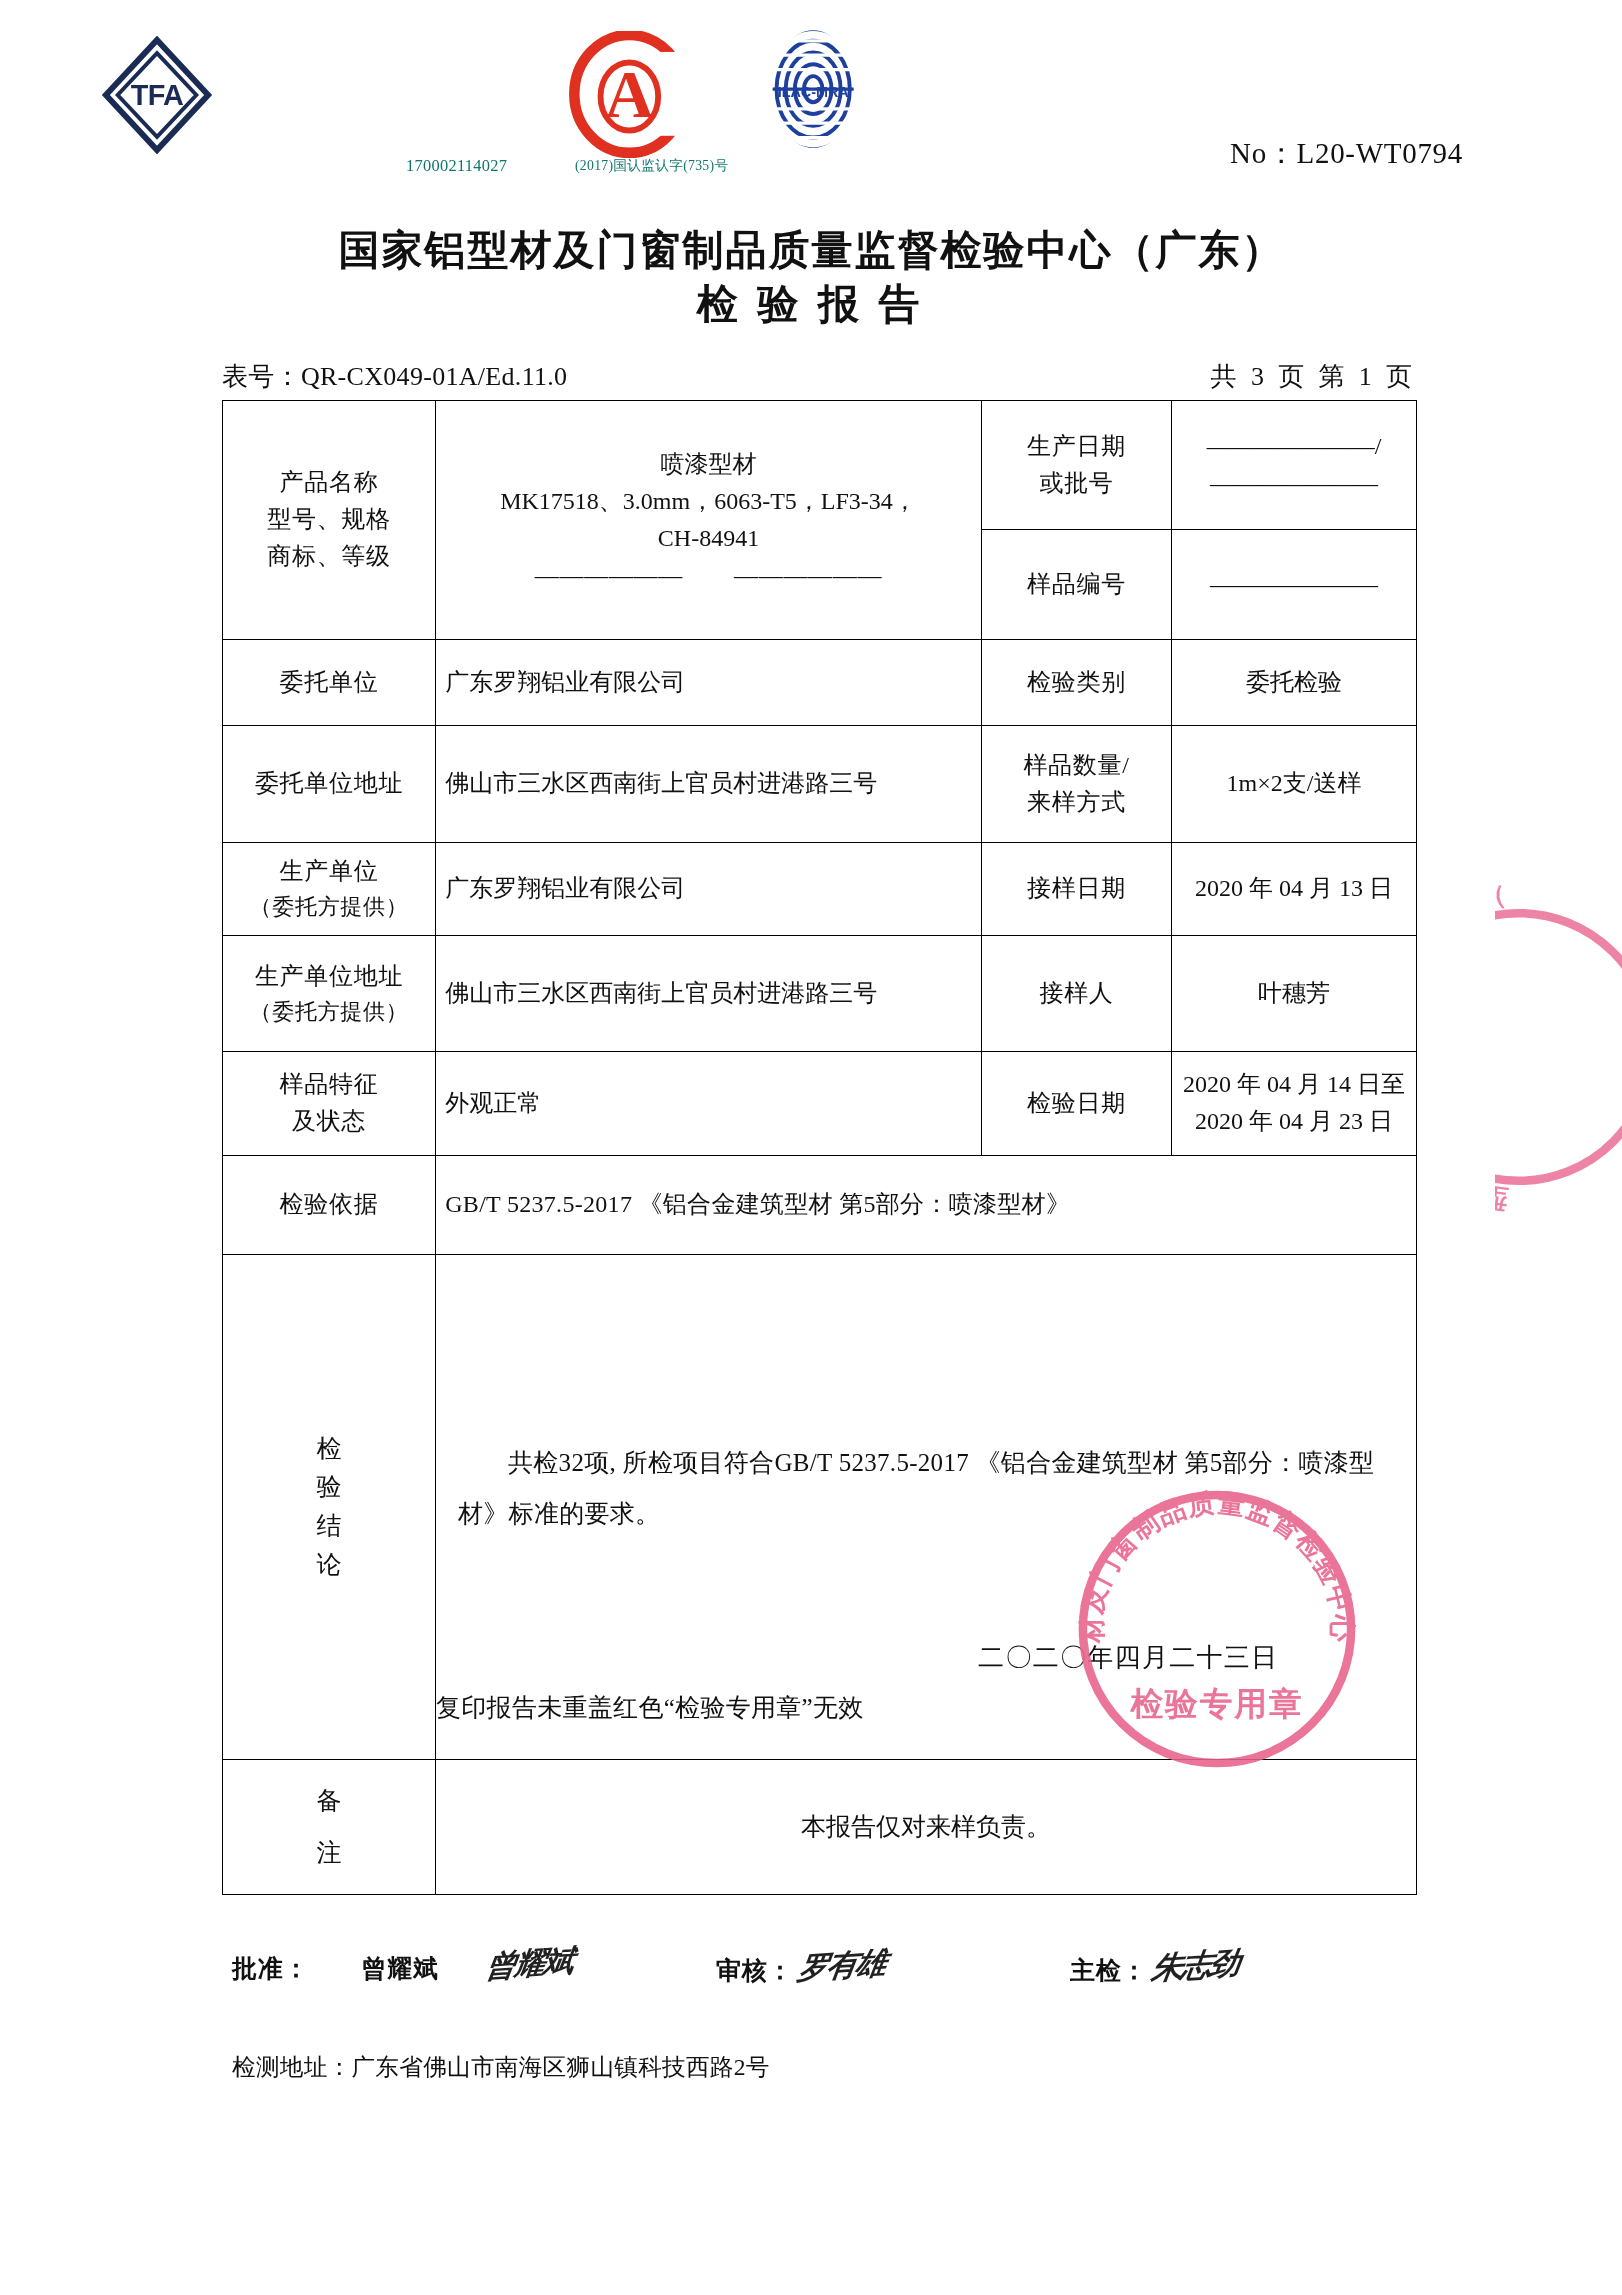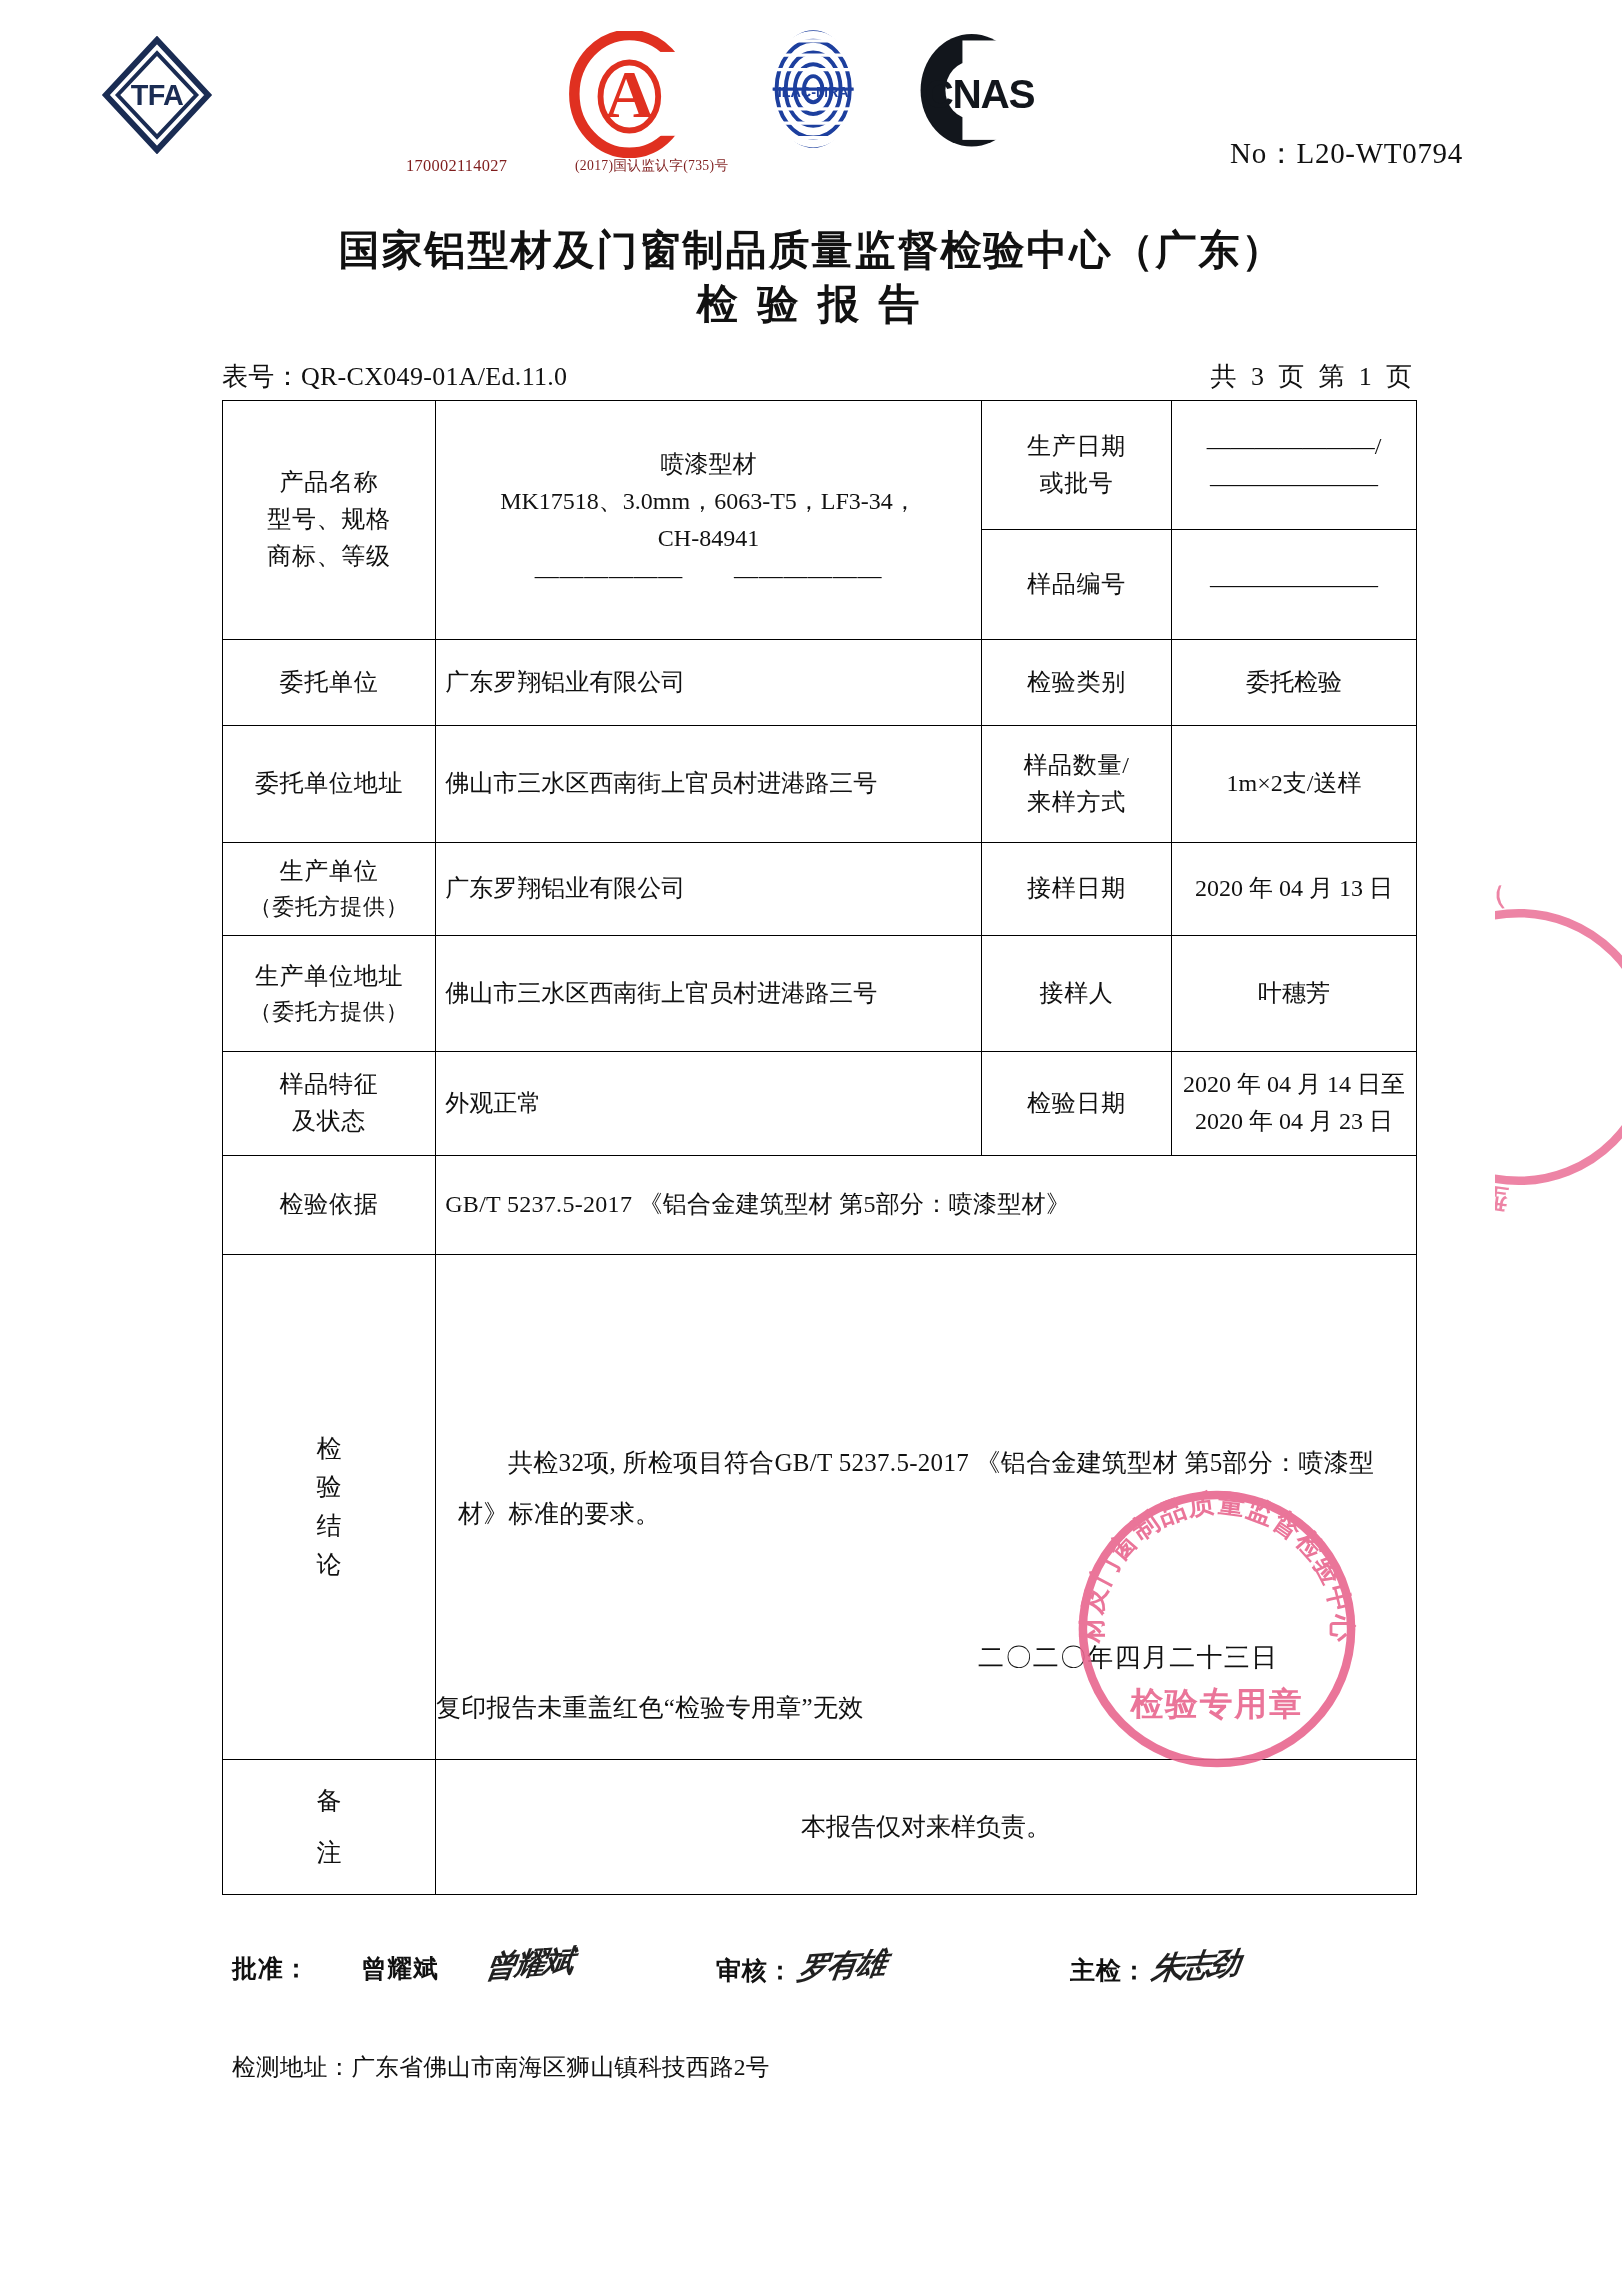--- a/index.html
+++ b/index.html
@@ -57,21 +57,21 @@
     width: 144px;
     line-height: 1.32;
     font-family: "Liberation Sans", "DejaVu Sans", sans-serif;
   }
   .cnas-text .cn { font-size: 15.7px; letter-spacing: 2px; color: #14305c; }
   .cnas-text .en { font-size: 15.7px; font-weight: bold; letter-spacing: 0.3px; color: #111; margin-top: 3.3px; }
 
   .logo-caption {
     position: absolute;
     font-family: "Liberation Serif", "DejaVu Serif", serif;
-    color: #7f1d1d;
+    color: #0f766e;
     font-size: 16.4px;
     letter-spacing: 0.3px;
     white-space: nowrap;
   }
   .cma-caption { left: 406px; top: 156px; }
   .cal-caption { left: 575px; top: 157px; font-size: 13.7px; }
 
   .report-no {
     position: absolute;
     left: 1230px; top: 134px;
@@ -314,28 +314,20 @@
         <line x1="0" y1="40" x2="185" y2="40"></line>
         <line x1="0" y1="62" x2="185" y2="62"></line>
         <line x1="0" y1="122" x2="185" y2="122"></line>
         <line x1="0" y1="144" x2="185" y2="144"></line>
         <line x1="0" y1="166" x2="185" y2="166"></line>
       </g>
       <text x="92" y="104" font-family="Liberation Sans, sans-serif" font-size="22" font-weight="bold" fill="#1d3f9e" text-anchor="middle">ILAC-MRA</text>
     </svg>
   </div>
 
-  <div class="cnas-logo">
-    <svg width="141" height="121" viewBox="0 0 215 185">
-      <ellipse cx="100" cy="92" rx="78" ry="86" fill="#12161c"></ellipse>
-      <ellipse cx="100" cy="92" rx="40" ry="44" fill="#ffffff"></ellipse>
-      <rect x="86" y="16" width="120" height="152" fill="#ffffff"></rect>
-      <text x="112" y="120" font-family="Liberation Sans, sans-serif" font-size="62" font-weight="bold" fill="#12161c" text-anchor="middle" letter-spacing="-2">CNAS</text>
-    </svg>
-  </div>
 
 
   <div class="logo-caption cma-caption">170002114027</div>
   <div class="logo-caption cal-caption">(2017)国认监认字(735)号</div>
 
   <div class="report-no">No：L20-WT0794</div>
 </div>
 
 <div class="title-block">
   <div class="title-main">国家铝型材及门窗制品质量监督检验中心（广东）</div>

